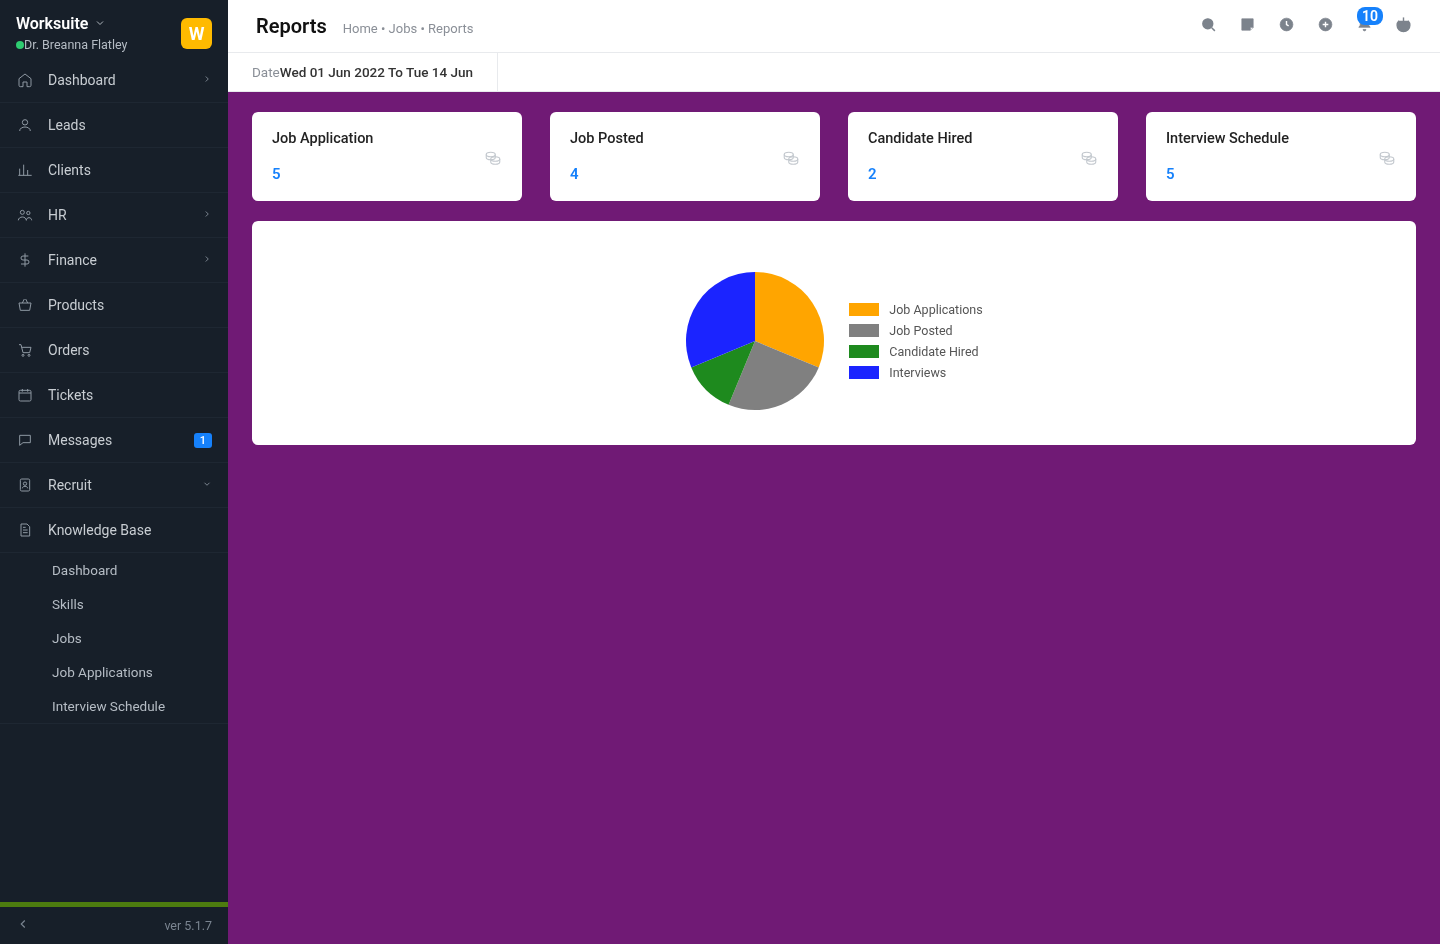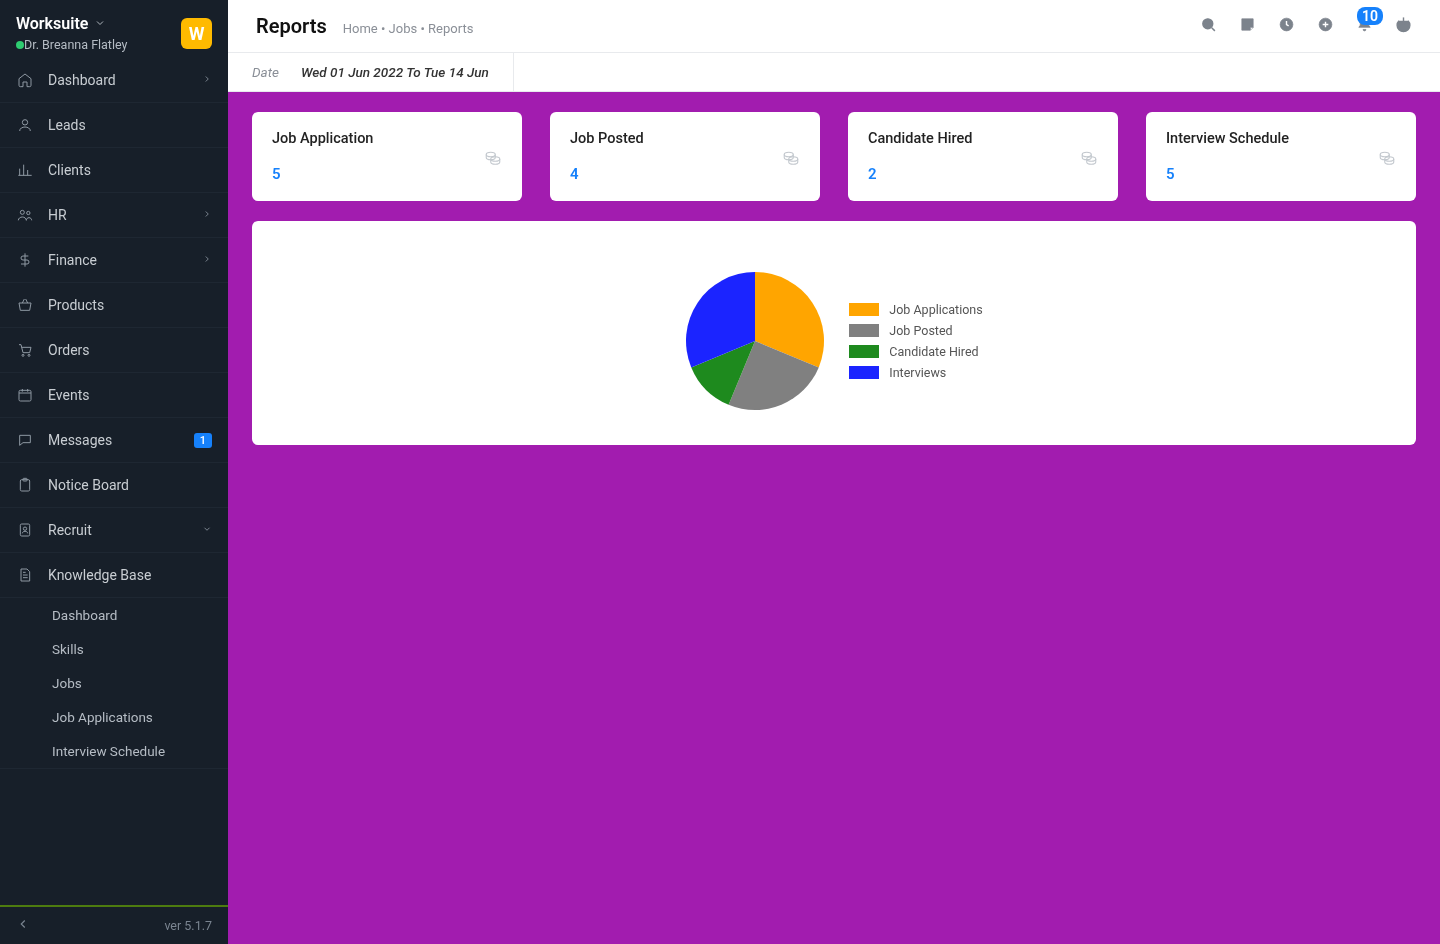--- a/index.html
+++ b/index.html
@@ -22,42 +22,42 @@
     .sidebar-nav::-webkit-scrollbar-thumb { background: #2c3642; border-radius: 3px; }
     .nav-item { display: flex; align-items: center; padding: 13px 16px; color: #c8cdd2; font-size: 14px; gap: 14px; border-bottom: 1px solid #1e2732; cursor: pointer; position: relative; }
     .nav-icon { width: 18px; height: 18px; display: flex; align-items: center; justify-content: center; flex-shrink: 0; }
     .nav-icon svg { width: 16px; height: 16px; stroke: #8f99a3; fill: none; stroke-width: 1.5; }
     .nav-label { flex: 1; }
     .nav-chevron { color: #8f99a3; font-size: 12px; }
     .nav-badge { background: #1681fb; color: #fff; font-size: 11px; padding: 1px 6px; border-radius: 3px; font-weight: 500; }
     .sub-nav { border-bottom: 1px solid #1e2732; }
     .sub-item { padding: 9px 16px 9px 52px; color: #b5bcc4; font-size: 13.5px; cursor: pointer; }
 
-    .sidebar-footer { display: flex; align-items: center; justify-content: space-between; padding: 10px 16px; border-top: 2px solid #4d7c0f; color: #7a8490; font-size: 12.5px; }
+    .sidebar-footer { display: flex; align-items: center; justify-content: space-between; padding: 10px 16px; border-top: 5px solid #4d7c0f; color: #7a8490; font-size: 12.5px; }
     .collapse-arrow { cursor: pointer; }
     .collapse-arrow svg { width: 14px; height: 14px; stroke: #7a8490; fill: none; stroke-width: 2; }
 
     
     .main { flex: 1; display: flex; flex-direction: column; background: #fff; height: 100%; overflow: hidden; }
     .topbar { display: flex; align-items: center; justify-content: space-between; padding: 14px 28px; border-bottom: 1px solid #e8eaed; background: #fff; gap: 15px; }
     .topbar-left { display: flex; align-items: baseline; gap: 16px; }
     .page-title { font-size: 20px; font-weight: 600; color: #111; }
     .breadcrumb { font-size: 13px; color: #8a8f97; }
     .breadcrumb a { color: #8a8f97; text-decoration: none; }
     .topbar-right { display: flex; align-items: center; gap: 22px; color: #7c838c; }
     .topbar-icon { cursor: pointer; position: relative; }
     .topbar-icon svg { width: 17px; height: 17px; stroke: #7c838c; fill: #7c838c; }
     .notif-badge { position: absolute; top: -9px; right: -10px; background: #1681fb; color: #fff; font-size: 14px; padding: 1px 5px; border-radius: 8px; font-weight: 600; }
 
     .datebar { display: flex; align-items: center; background: #fff; border-bottom: 1px solid #e8eaed; }
-    .datebar-inner { display: flex; align-items: center; gap: 22px; padding: 11px 24px; border-right: 1px solid #e8eaed; font-style: italic; }
+    .datebar-inner { display: flex; align-items: center; gap: 0; padding: 11px 24px; border-right: 1px solid #e8eaed; }
     .datebar-label { font-size: 13.5px; color: #8a8f97; }
     .datebar-value { font-size: 13.5px; color: #333; font-weight: 500; }
 
-    .content { flex: 1; padding: 20px 24px; background: #a21caf; overflow-y: auto; }
+    .content { flex: 1; padding: 20px 24px; background: #701a75; overflow-y: auto; }
     .cards-row { display: flex; gap: 28px; margin-bottom: 20px; }
     .card { flex: 1; background: #fff; border-radius: 6px; padding: 18px 20px; position: relative; }
     .card-title { font-size: 14.5px; font-weight: 500; color: #222; margin-bottom: 18px; }
     .card-value { font-size: 15px; font-weight: 600; color: #1681fb; }
     .card-icon { position: absolute; right: 20px; top: 50%; transform: translateY(-35%); color: #c3c8ce; }
     .card-icon svg { width: 18px; height: 18px; stroke: #c3c8ce; fill: none; stroke-width: 1.5; }
 
     .chart-panel { background: #fff; border-radius: 6px; padding: 50px 20px 34px; display: flex; justify-content: center; }
     .chart-wrap { display: flex; align-items: center; gap: 24px; }
     .legend { display: flex; flex-direction: column; gap: 6px; font-size: 12.5px; color: #555; }
@@ -160,39 +160,30 @@
           </span>
           <span class="nav-label">Orders</span>
         </div>
         <div class="nav-item">
           <span class="nav-icon">
             <svg viewBox="0 0 24 24">
               <rect x="3" y="5" width="18" height="16" rx="2"></rect>
               <path d="M3 9h18M8 3v4M16 3v4"></path>
             </svg>
           </span>
-          <span class="nav-label">Events</span>
+          <span class="nav-label">Tickets</span>
         </div>
         <div class="nav-item">
           <span class="nav-icon">
             <svg viewBox="0 0 24 24">
               <path d="M4 5h16v11H9l-5 4V5z"></path>
             </svg>
           </span>
           <span class="nav-label">Messages</span>
           <span class="nav-badge">1</span>
-        </div>
-        <div class="nav-item">
-          <span class="nav-icon">
-            <svg viewBox="0 0 24 24">
-              <rect x="5" y="4" width="14" height="17" rx="2"></rect>
-              <rect x="9" y="2" width="6" height="4" rx="1"></rect>
-            </svg>
-          </span>
-          <span class="nav-label">Notice Board</span>
         </div>
         <div class="nav-item">
           <span class="nav-icon">
             <svg viewBox="0 0 24 24">
               <rect x="5" y="3" width="14" height="18" rx="2"></rect>
               <circle cx="12" cy="10" r="2.5"></circle>
               <path d="M8 17c0-2 2-3 4-3s4 1 4 3"></path>
             </svg>
           </span>
           <span class="nav-label">Recruit</span>

